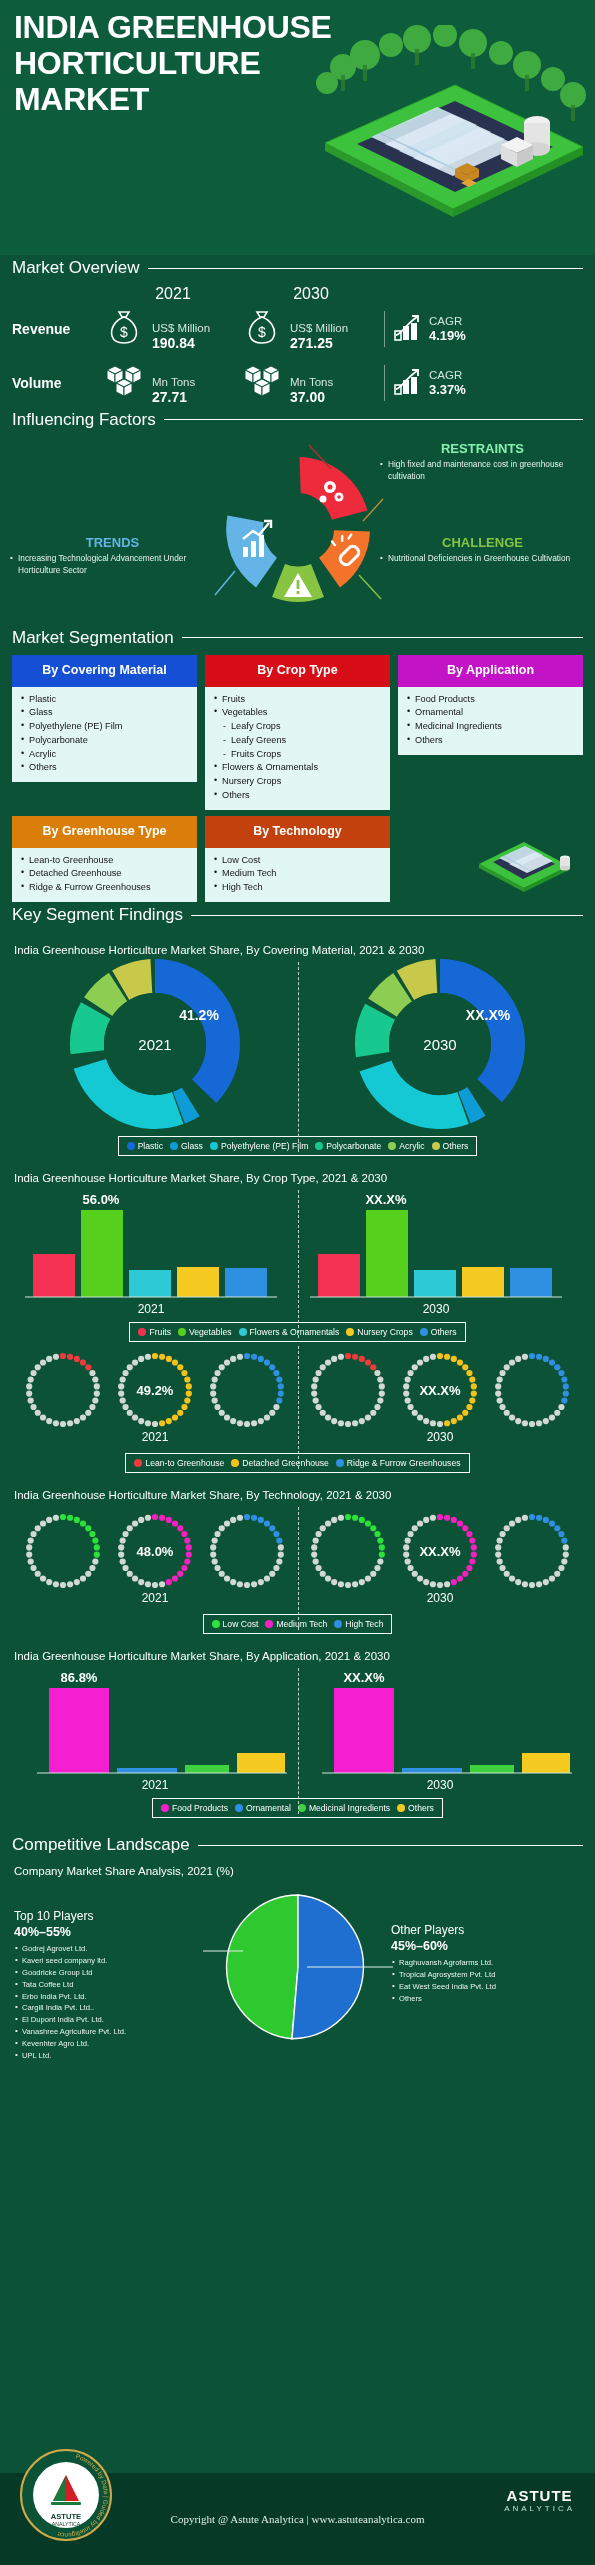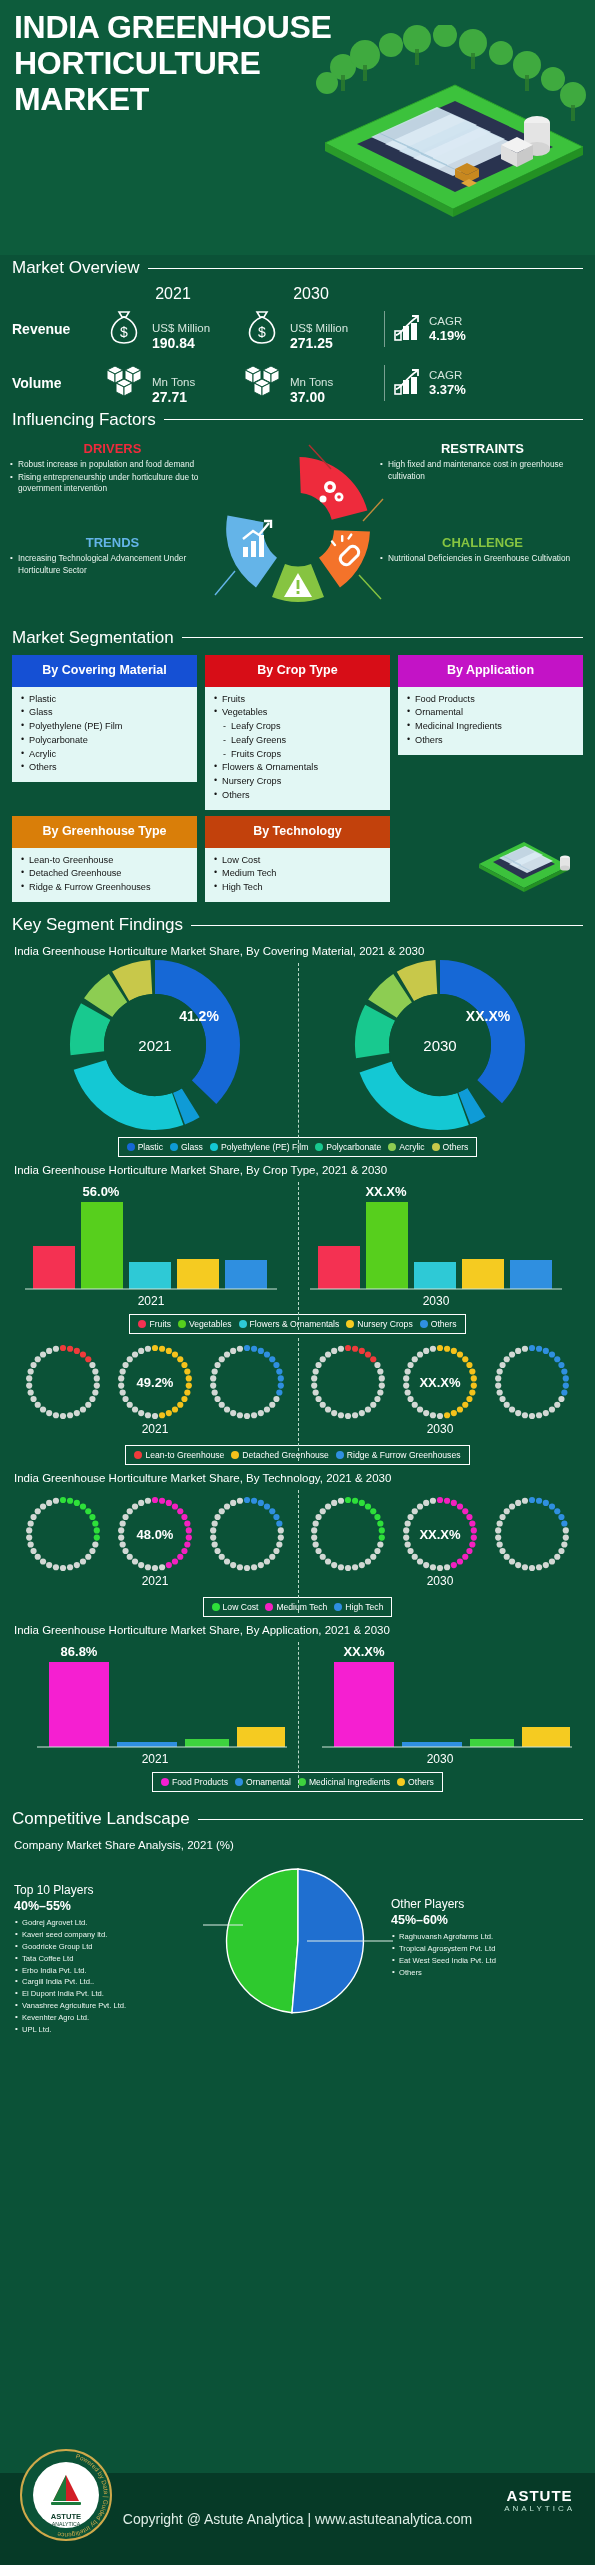--- a/index.html
+++ b/index.html
@@ -84,21 +84,21 @@
     font-size: 8.3px; color: #eaf5ef; line-height: 1.42;
     padding-left: 8px; position: relative; margin-bottom: 1px;
   }
   .inf-q li:before {
     content: "\2022"; position: absolute; left: 0; top: -1px;
     color: #eaf5ef; font-size: 8px;
   }
   .q-drivers { left: 10px;  top: 6px;  text-align: left; }
   .q-drivers h4 { color: #ee2b3c; text-align:center; }
   .q-restraints { right: 10px; top: 6px; text-align: left; }
-  .q-restraints h4 { color: #ffffff; text-align:center; }
+  .q-restraints h4 { color: #86efac; text-align:center; }
   .q-trends { left: 10px; top: 100px; }
   .q-trends h4 { color: #64b4e8; text-align:center; }
   .q-challenge { right: 10px; top: 100px; }
   .q-challenge h4 { color: #86c441; text-align:center; }
   .inf-donut { position:absolute; left: 50%; top: 4px; transform: translateX(-50%); }
 
   
   .seg { position: relative; margin: 4px 12px 0 12px; }
   .seg-grid { display: grid; grid-template-columns: 1fr 1fr 1fr; gap: 6px 8px; }
   .seg-box { }
@@ -116,21 +116,21 @@
   }
   .seg-bd li:before {
     content:"\2022"; position:absolute; left:1px; top:-1px; font-size:9px; color:#141414;
   }
   .seg-bd li.sub { padding-left: 18px; }
   .seg-bd li.sub:before { content:"-"; left: 10px; top: 0px; }
   .seg-art { position:absolute; right:4px; bottom: 10px; width: 110px; height: 68px;}
 
   
   .ksf-title {
-    font-size: 11.5px; color:#ffffff; margin: 7px 0 2px 14px;
+    font-size: 11.5px; color:#ffffff; margin: 16px 0 2px 14px;
   }
   .chart-wrap { position: relative; margin: 0 12px; }
   .divider-v {
     position:absolute; left:50%; top:4px; bottom:4px; width:0;
     border-left: 1px dashed #b9d8c9;
   }
   .two-col { display:flex; }
   .col { flex:1; display:flex; flex-direction:column; align-items:center; }
 
   .legend {
@@ -159,21 +159,21 @@
   .cl-left { left: 14px; top: 28px; }
   .cl-right { right: 4px; top: 42px; }
   .cl-pie { position:absolute; left:50%; top: 8px; transform: translateX(-50%); }
 
   
   .footer {
     position:absolute; left:0; right:0; bottom:0; height: 92px;
     background: #063a27;
     display:flex; align-items:center; justify-content:center;
   }
-  .footer .fc { font-size: 14px; color:#dfeee7; }
+  .footer .fc { font-size: 11px; color:#dfeee7;font-family:Liberation Serif, serif; }
   .badge { position:absolute; left: 18px; top: -26px; width: 96px; height: 96px; }
   .logo { position:absolute; right: 20px; top: 14px; text-align:center; }
   .logo .lt1 { font-size: 15px; font-weight:bold; color:#fff; letter-spacing:1px;}
   .logo .lt2 { font-size: 8px; color:#bfe3d2; letter-spacing:3px; }
 </style>
 </head>
 <body>
 
 <div id="page">
 
@@ -405,27 +405,20 @@
       </g>
 
       <g stroke-width="1.4" fill="none">
         <line x1="106" y1="6" x2="128" y2="30" stroke="#b03030"></line>
         <line x1="160" y1="82" x2="180" y2="60" stroke="#c08b3a"></line>
         <line x1="32" y1="132" x2="12" y2="156" stroke="#64b4e8"></line>
         <line x1="156" y1="136" x2="178" y2="160" stroke="#86c441"></line>
       </g>
     </svg>
 
-    <div class="inf-q q-drivers">
-      <h4>DRIVERS</h4>
-      <ul>
-        <li>Robust increase in population and food demand</li>
-        <li>Rising entrepreneurship under horticulture due to government intervention</li>
-      </ul>
-    </div>
 
     <div class="inf-q q-restraints">
       <h4>RESTRAINTS</h4>
       <ul>
         <li>High fixed and maintenance cost in greenhouse cultivation</li>
       </ul>
     </div>
 
     <div class="inf-q q-trends">
       <h4>TRENDS</h4>
@@ -528,21 +521,21 @@
             </g>
           <ellipse cx="96" cy="34" rx="5" ry="2.6" fill="#f2f2f2"></ellipse>
           <rect x="91" y="34" width="10" height="10" fill="#e4e4e4"></rect>
           <ellipse cx="96" cy="44" rx="5" ry="2.6" fill="#d2d2d2"></ellipse>
         </svg>
       </div>
 
     </div>
   </div>
 
-  <div class="sec-head" style="margin-top:10px">
+  <div class="sec-head" style="">
     <span class="t">Key Segment Findings</span>
     <span class="rule"></span>
   </div>
 
   <div class="ksf-title">India Greenhouse Horticulture Market Share, By Covering Material, 2021 &amp; 2030</div>
   <div class="chart-wrap">
     <div class="divider-v"></div>
     <div class="two-col">
       <div class="col">
         <svg width="188" height="172" viewBox="0 0 188 172">

